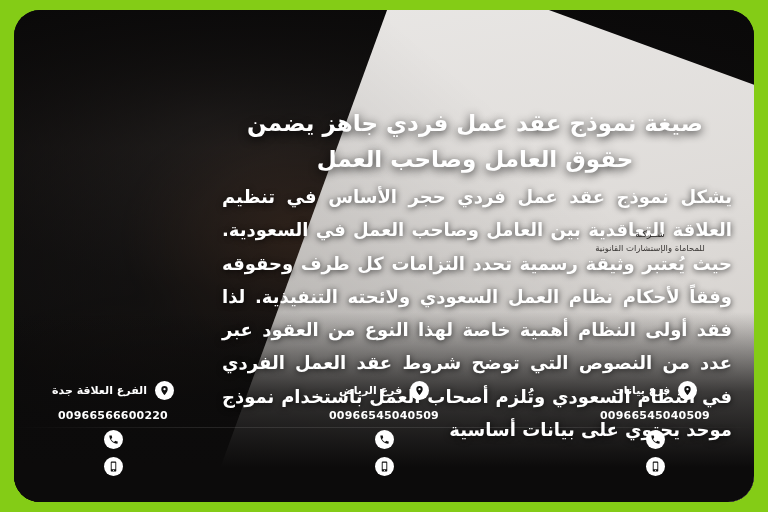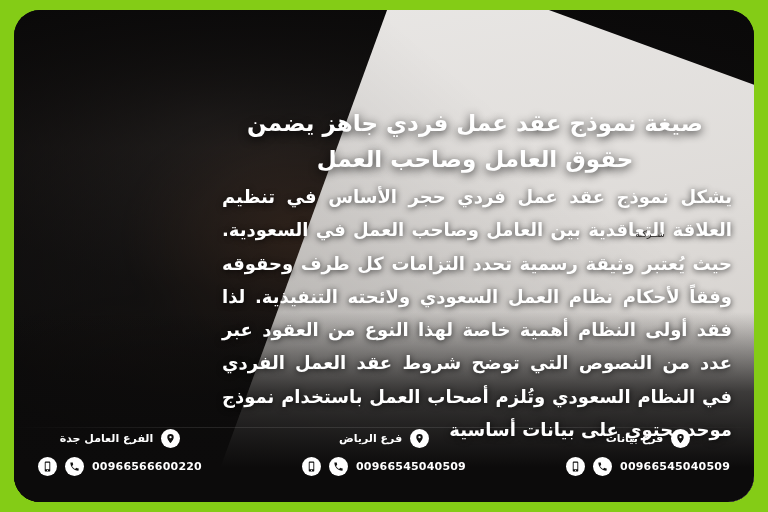--- a/index.html
+++ b/index.html
@@ -178,21 +178,21 @@
     gap: 8px;
   }
   .branch-label {
     color: #ffffff;
     font-size: 11px;
     font-weight: bold;
     white-space: nowrap;
   }
   .branch-contact {
     display: flex;
-    flex-direction: row;
+    flex-direction: column;
     align-items: center;
     gap: 8px;
   }
   .phone-num {
     color: #ffffff;
     font-size: 11px;
     font-weight: bold;
     letter-spacing: 0.2px;
     direction: ltr;
   }
@@ -230,34 +230,35 @@
     <div class="diagonal-shade"></div>
 
     <div class="bottom-fade"></div>
 
     <div class="headline">صيغة نموذج عقد عمل فردي جاهز يضمن حقوق العامل وصاحب العمل</div>
 
     <div class="body-text">يشكل نموذج  عقد عمل فردي حجر الأساس في تنظيم العلاقة التعاقدية بين العامل وصاحب العمل في السعودية. حيث يُعتبر وثيقة رسمية تحدد التزامات كل طرف وحقوقه وفقاً لأحكام نظام العمل السعودي ولائحته التنفيذية. لذا فقد أولى النظام أهمية خاصة لهذا النوع من العقود عبر عدد من النصوص التي توضح شروط عقد العمل الفردي في النظام السعودي وتُلزم أصحاب العمل باستخدام نموذج موحد يحتوي على بيانات أساسية</div>
 
     <div class="logo">
       <div class="logo-small">شــركـة</div>
+      <div class="logo-sub">للمحاماة والإستشارات القانونية</div>
     </div>
 
     <div class="sep-line"></div>
 
     <div class="footer">
 
       <div class="branch">
         <div class="branch-head">
           <span class="ic">
             <svg width="11" height="11" viewBox="0 0 24 24" fill="#111">
                 <path d="M12 2a7 7 0 0 0-7 7c0 5 7 13 7 13s7-8 7-13a7 7 0 0 0-7-7zm0 9.5A2.5 2.5 0 1 1 12 6.5a2.5 2.5 0 0 1 0 5z"></path>
               </svg>
           </span>
-          <span class="branch-label">الفرع العامل جدة</span>
+          <span class="branch-label">الفرع العلاقة جدة</span>
         </div>
         <div class="branch-contact">
           <span class="phone-num">00966566600220</span>
           <span class="ic">
             <svg width="11" height="11" viewBox="0 0 24 24" fill="#111">
                 <path d="M6.6 10.8c1.4 2.8 3.8 5.1 6.6 6.6l2.2-2.2c.3-.3.7-.4 1-.2 1.1.4 2.3.6 3.6.6.6 0 1 .4 1 1V20c0 .6-.4 1-1 1C10.6 21 3 13.4 3 4c0-.6.4-1 1-1h3.4c.6 0 1 .4 1 1 0 1.2.2 2.4.6 3.6.1.3 0 .7-.2 1l-2.2 2.2z"></path>
               </svg>
           </span>
           <span class="ic">
             <svg width="11" height="11" viewBox="0 0 24 24" fill="#111">

